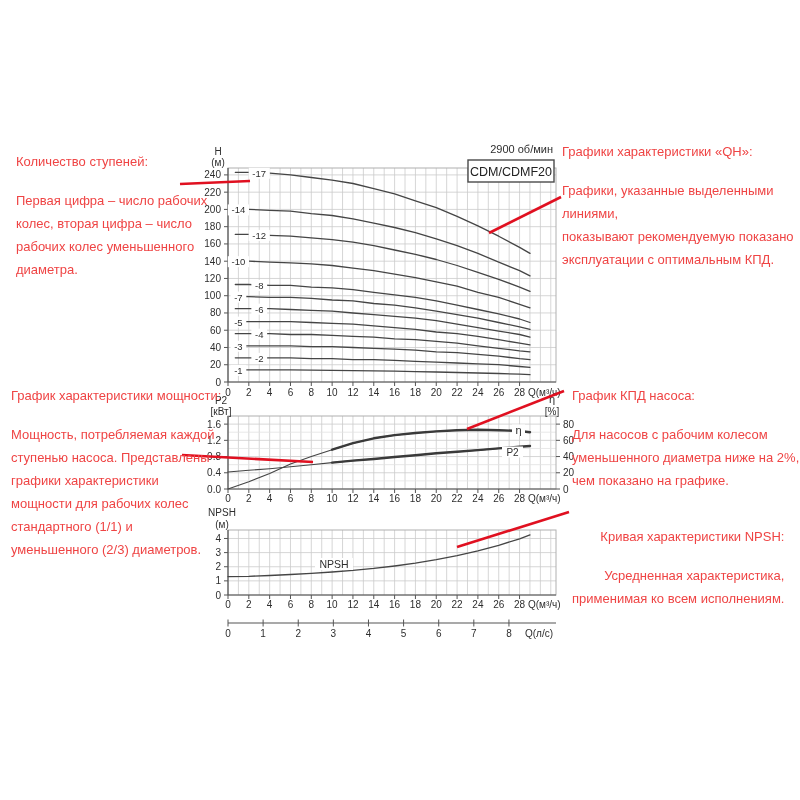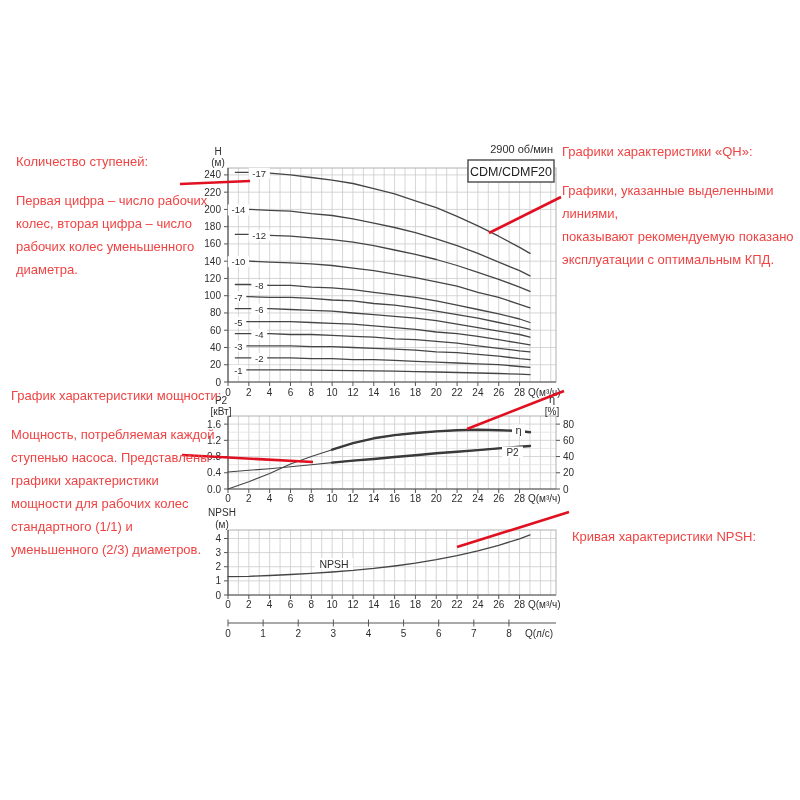--- a/index.html
+++ b/index.html
@@ -403,18 +403,26 @@
   <div class="ann" style="left:11px;top:384px;">
     <div class="ann-title">График характеристики мощности:</div>
     <div class="ann-body">Мощность, потребляемая каждой
 ступенью насоса. Представлены
 графики характеристики
 мощности для рабочих колес
 стандартного (1/1) и
 уменьшенного (2/3) диаметров.</div>
   </div>
 
+  <div class="ann" style="left:572px;top:384px;">
+    <div class="ann-title">График КПД насоса:</div>
+    <div class="ann-body">Для насосов с рабочим колесом
+уменьшенного диаметра ниже на 2%,
+чем показано на графике.</div>
+  </div>
 
   <div class="ann" style="left:572px;top:525px;text-align:right;">
     <div class="ann-title">Кривая характеристики NPSH:</div>
+    <div class="ann-body">Усредненная характеристика,
+применимая ко всем исполнениям.</div>
   </div>
 
 </div>
 
 </body></html>

